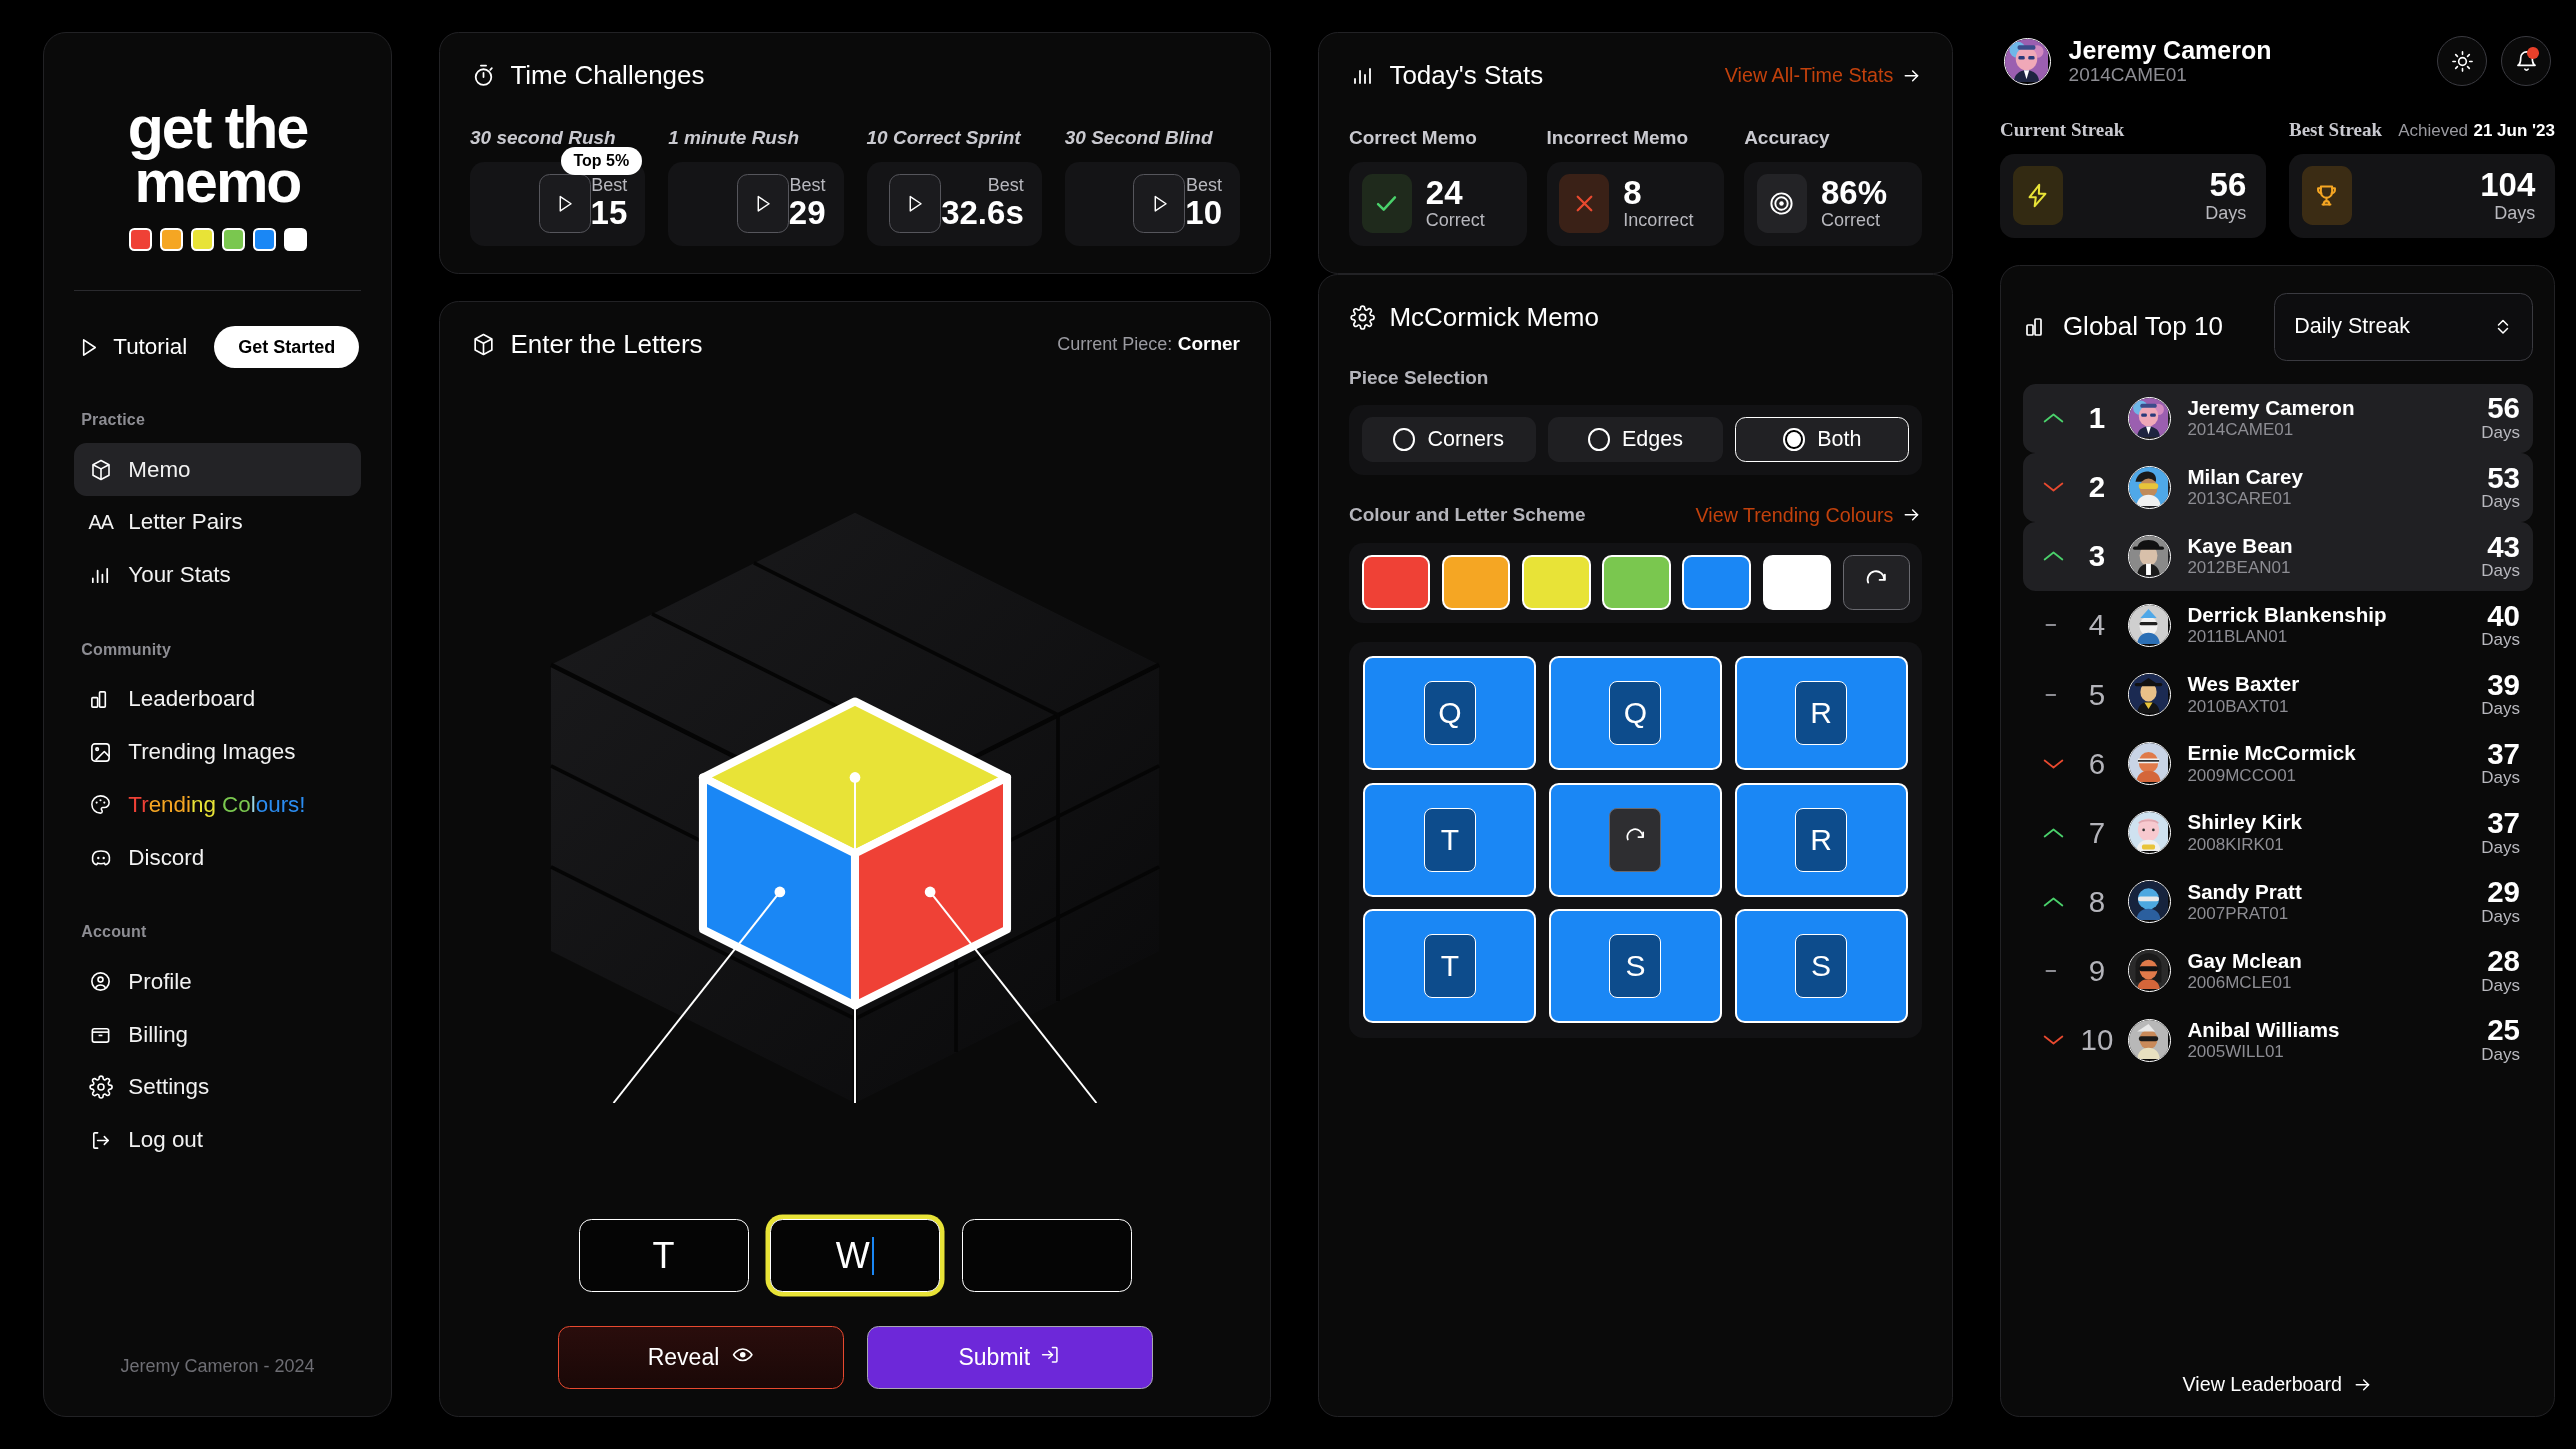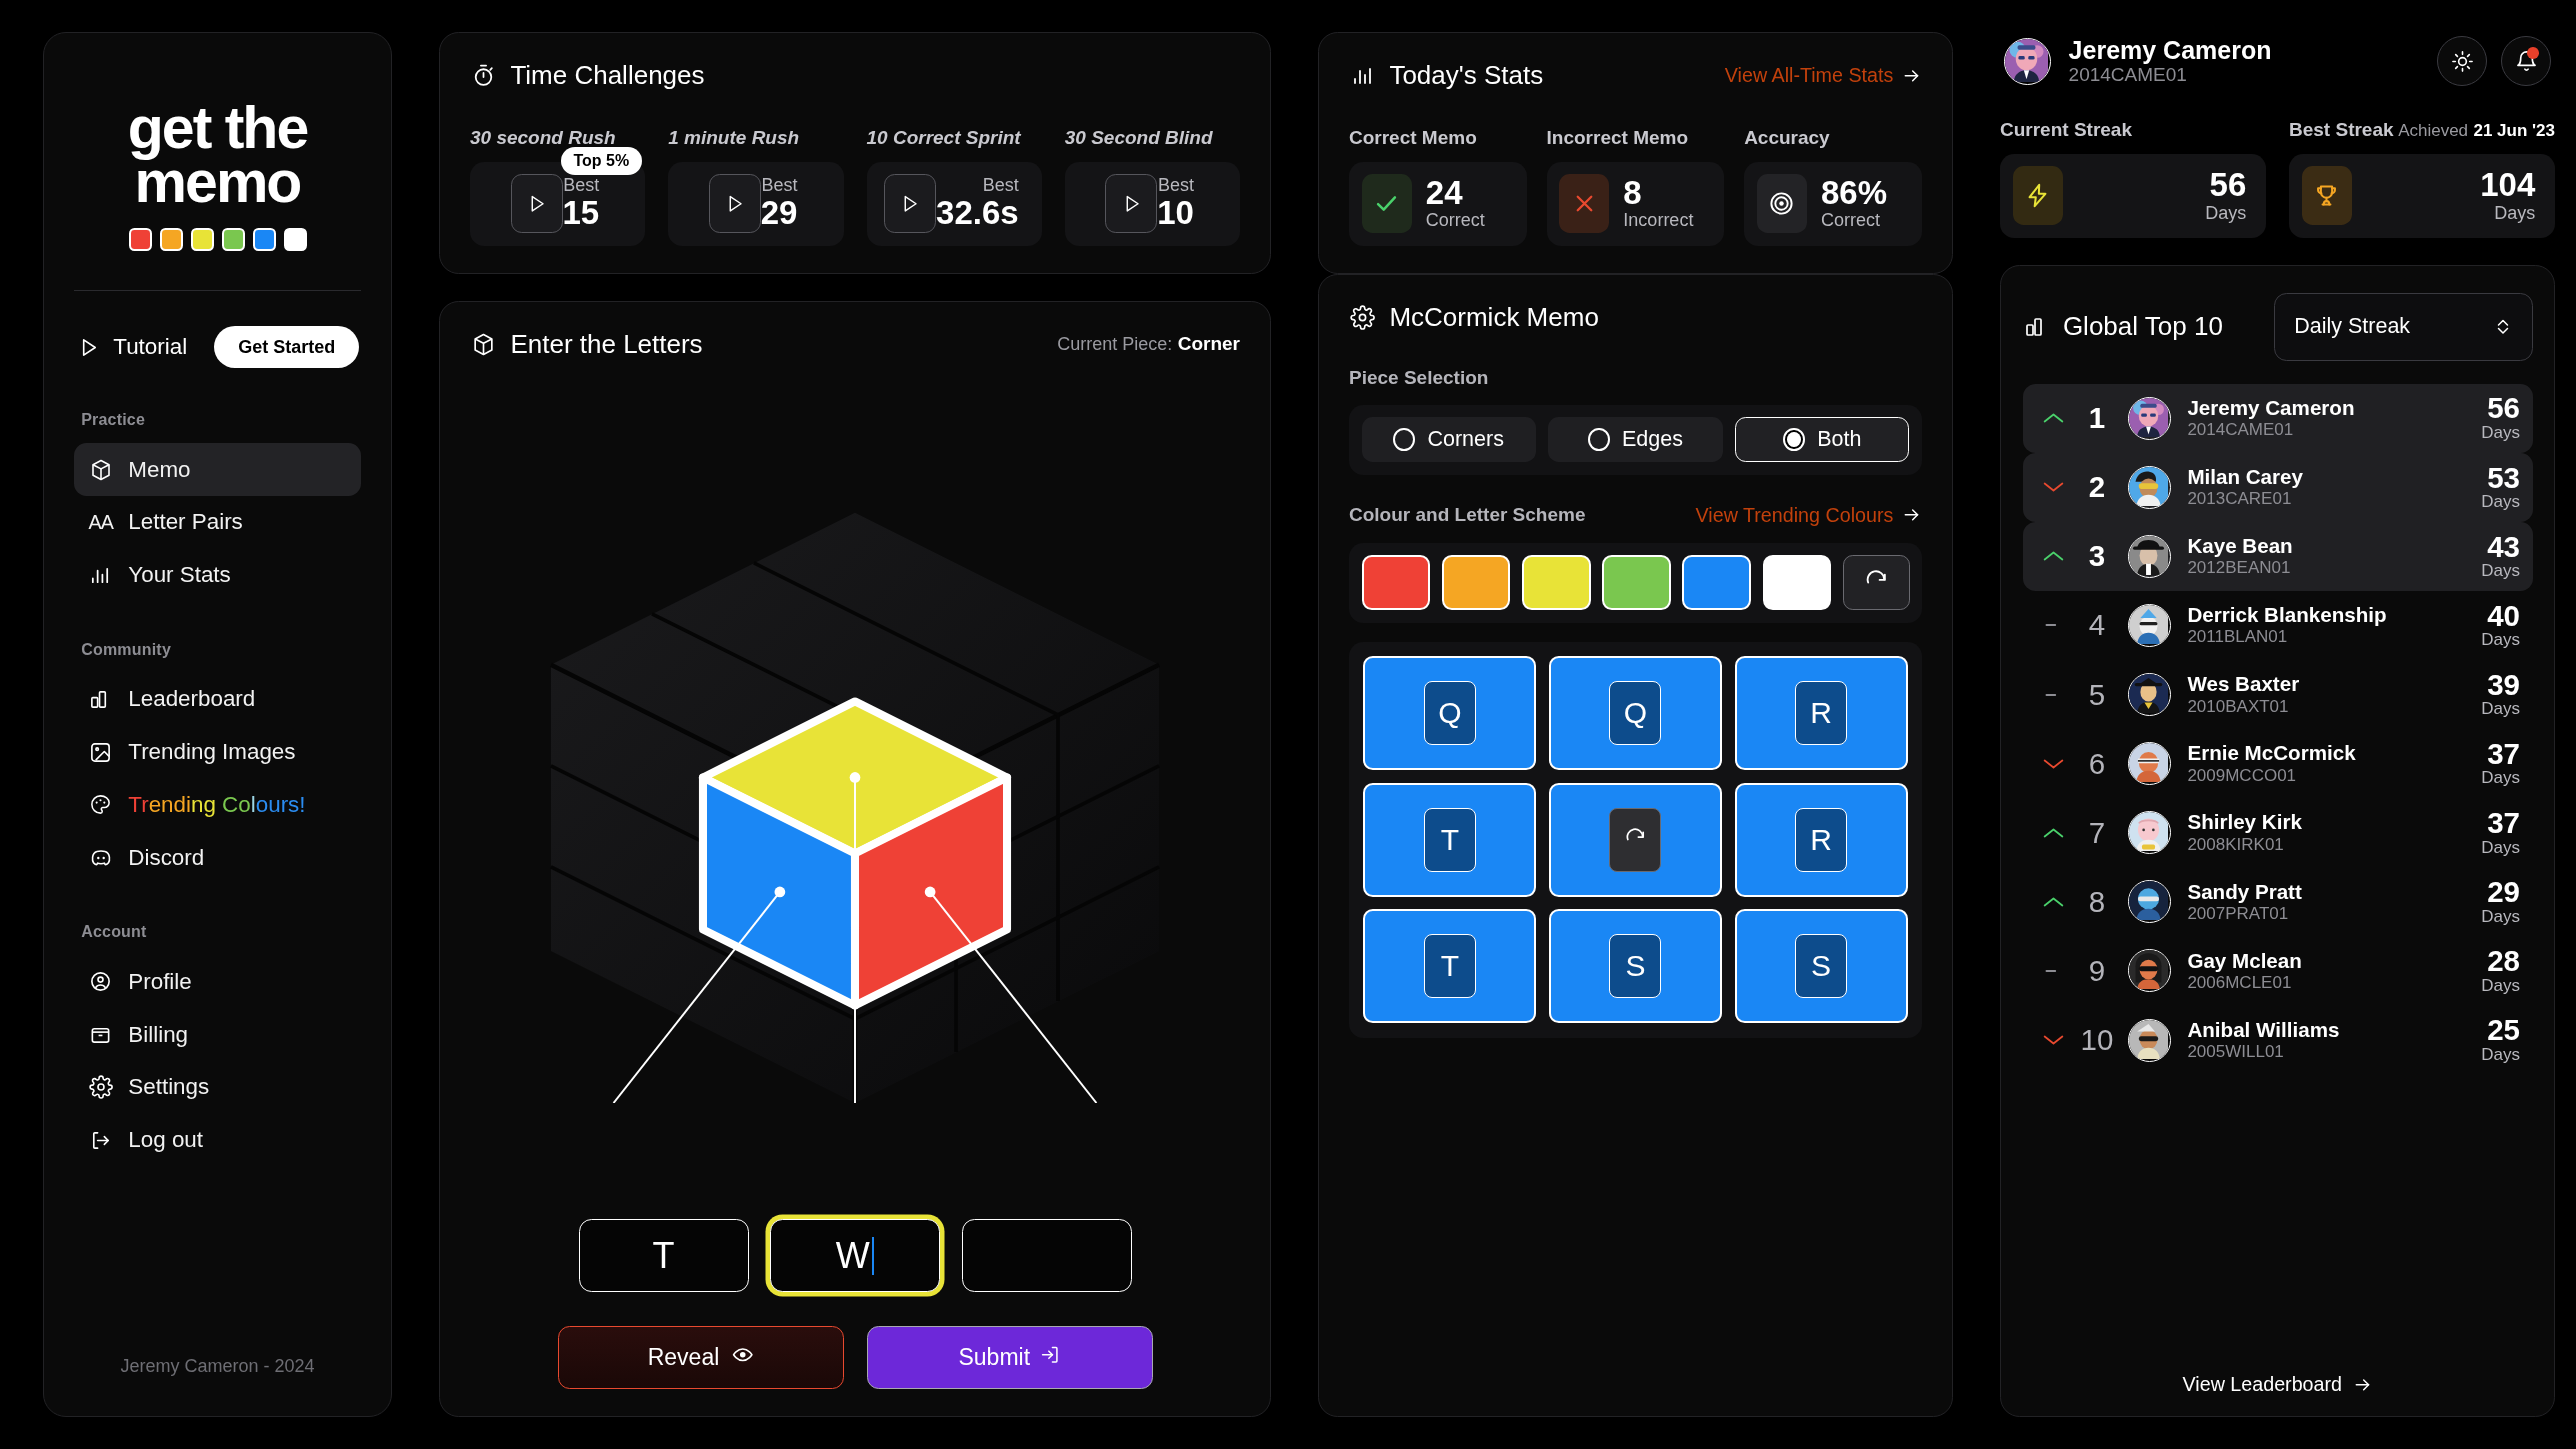--- a/index.html
+++ b/index.html
@@ -95,21 +95,21 @@
     padding: 27px 30px;
   }
   .panel-head { display: flex; align-items: center; justify-content: space-between; }
   .panel-title { display: flex; align-items: center; gap: 13.4px; font-size: 26px; font-weight: 500; }
   .panel-title .p-icon { width: 27px; height: 27px; display:flex;align-items:center;justify-content:center; }
 
   .challenges-grid { display: grid; grid-template-columns: repeat(4, 1fr); gap: 23px; margin-top: 36px; }
   .ch-label { font-size: 19px; font-weight: 700; color: #c9c9cf; margin-bottom: 12.5px; font-style: italic; }
   .ch-card {
     background: #141416; border-radius: 14.3px;
-    display: flex; align-items: center; justify-content: center;
+    display: flex; align-items: center; justify-content: flex-end;
     padding: 12.5px 18px 12.5px 12.5px; position: relative;
   }
   .ch-play {
     width: 52px; height: 59px; border: 1.3px solid #56565c; border-radius: 10.7px;
     display: flex; align-items: center; justify-content: center;
     background: #1b1b1e; cursor: pointer;
   }
   .ch-best { text-align: right; }
   .ch-best-lbl { font-size: 18px; color: #b8b8be; line-height: 1.1; }
   .ch-best-val { font-size: 33px; font-weight: 700; line-height: 1.05; }
@@ -209,21 +209,21 @@
   .head-actions { margin-left: auto; display: flex; gap: 14.3px; }
   .circ-btn {
     width: 50px; height: 50px; border-radius: 50%;
     border: 1.3px solid #3a3a40; background: #0a0a0a;
     display: flex; align-items: center; justify-content: center; cursor: pointer; position: relative;
   }
   .notif-dot { position: absolute; top: 9.8px; right: 11.6px; width: 11.6px; height: 11.6px; border-radius: 50%; background: #e8402a; }
 
   .streak-grid { display: grid; grid-template-columns: 1fr 1fr; gap: 23px; margin-top: 32px; }
   .streak-head { display: flex; align-items: baseline; justify-content: space-between; margin-bottom: 12.5px; }
-  .streak-lbl { font-size: 19px; font-weight: 700; color: #c9c9cf; }
+  .streak-lbl { font-size: 19px; font-weight: 700; color: #c9c9cf; font-family: Liberation Serif, serif; }
   .achieved { font-size: 17px; color: #9a9aa0; }
   .achieved b { color: #fff; margin-left: 5.4px; text-align: right; }
   .streak-card { background: #141416; border-radius: 14.3px; display: flex; align-items: center; gap: 14.3px; padding: 12.5px; }
   .streak-icon { width: 50px; height: 59px; border-radius: 10.7px; display: flex; align-items: center; justify-content: center; }
   .streak-num { font-size: 33px; font-weight: 700; line-height: 1.05; }
   .streak-sub { font-size: 18px; color: #b8b8be; line-height: 1.15; }
   .streak-val { margin-left: auto; text-align: right; padding-right: 7.2px; }
 
   .lb-panel { margin-top: 27px; flex: 1; display: flex; flex-direction: column; padding: 27px 21.5px 19.7px 21.5px; }
   .lb-head { display: flex; align-items: center; justify-content: space-between; }

